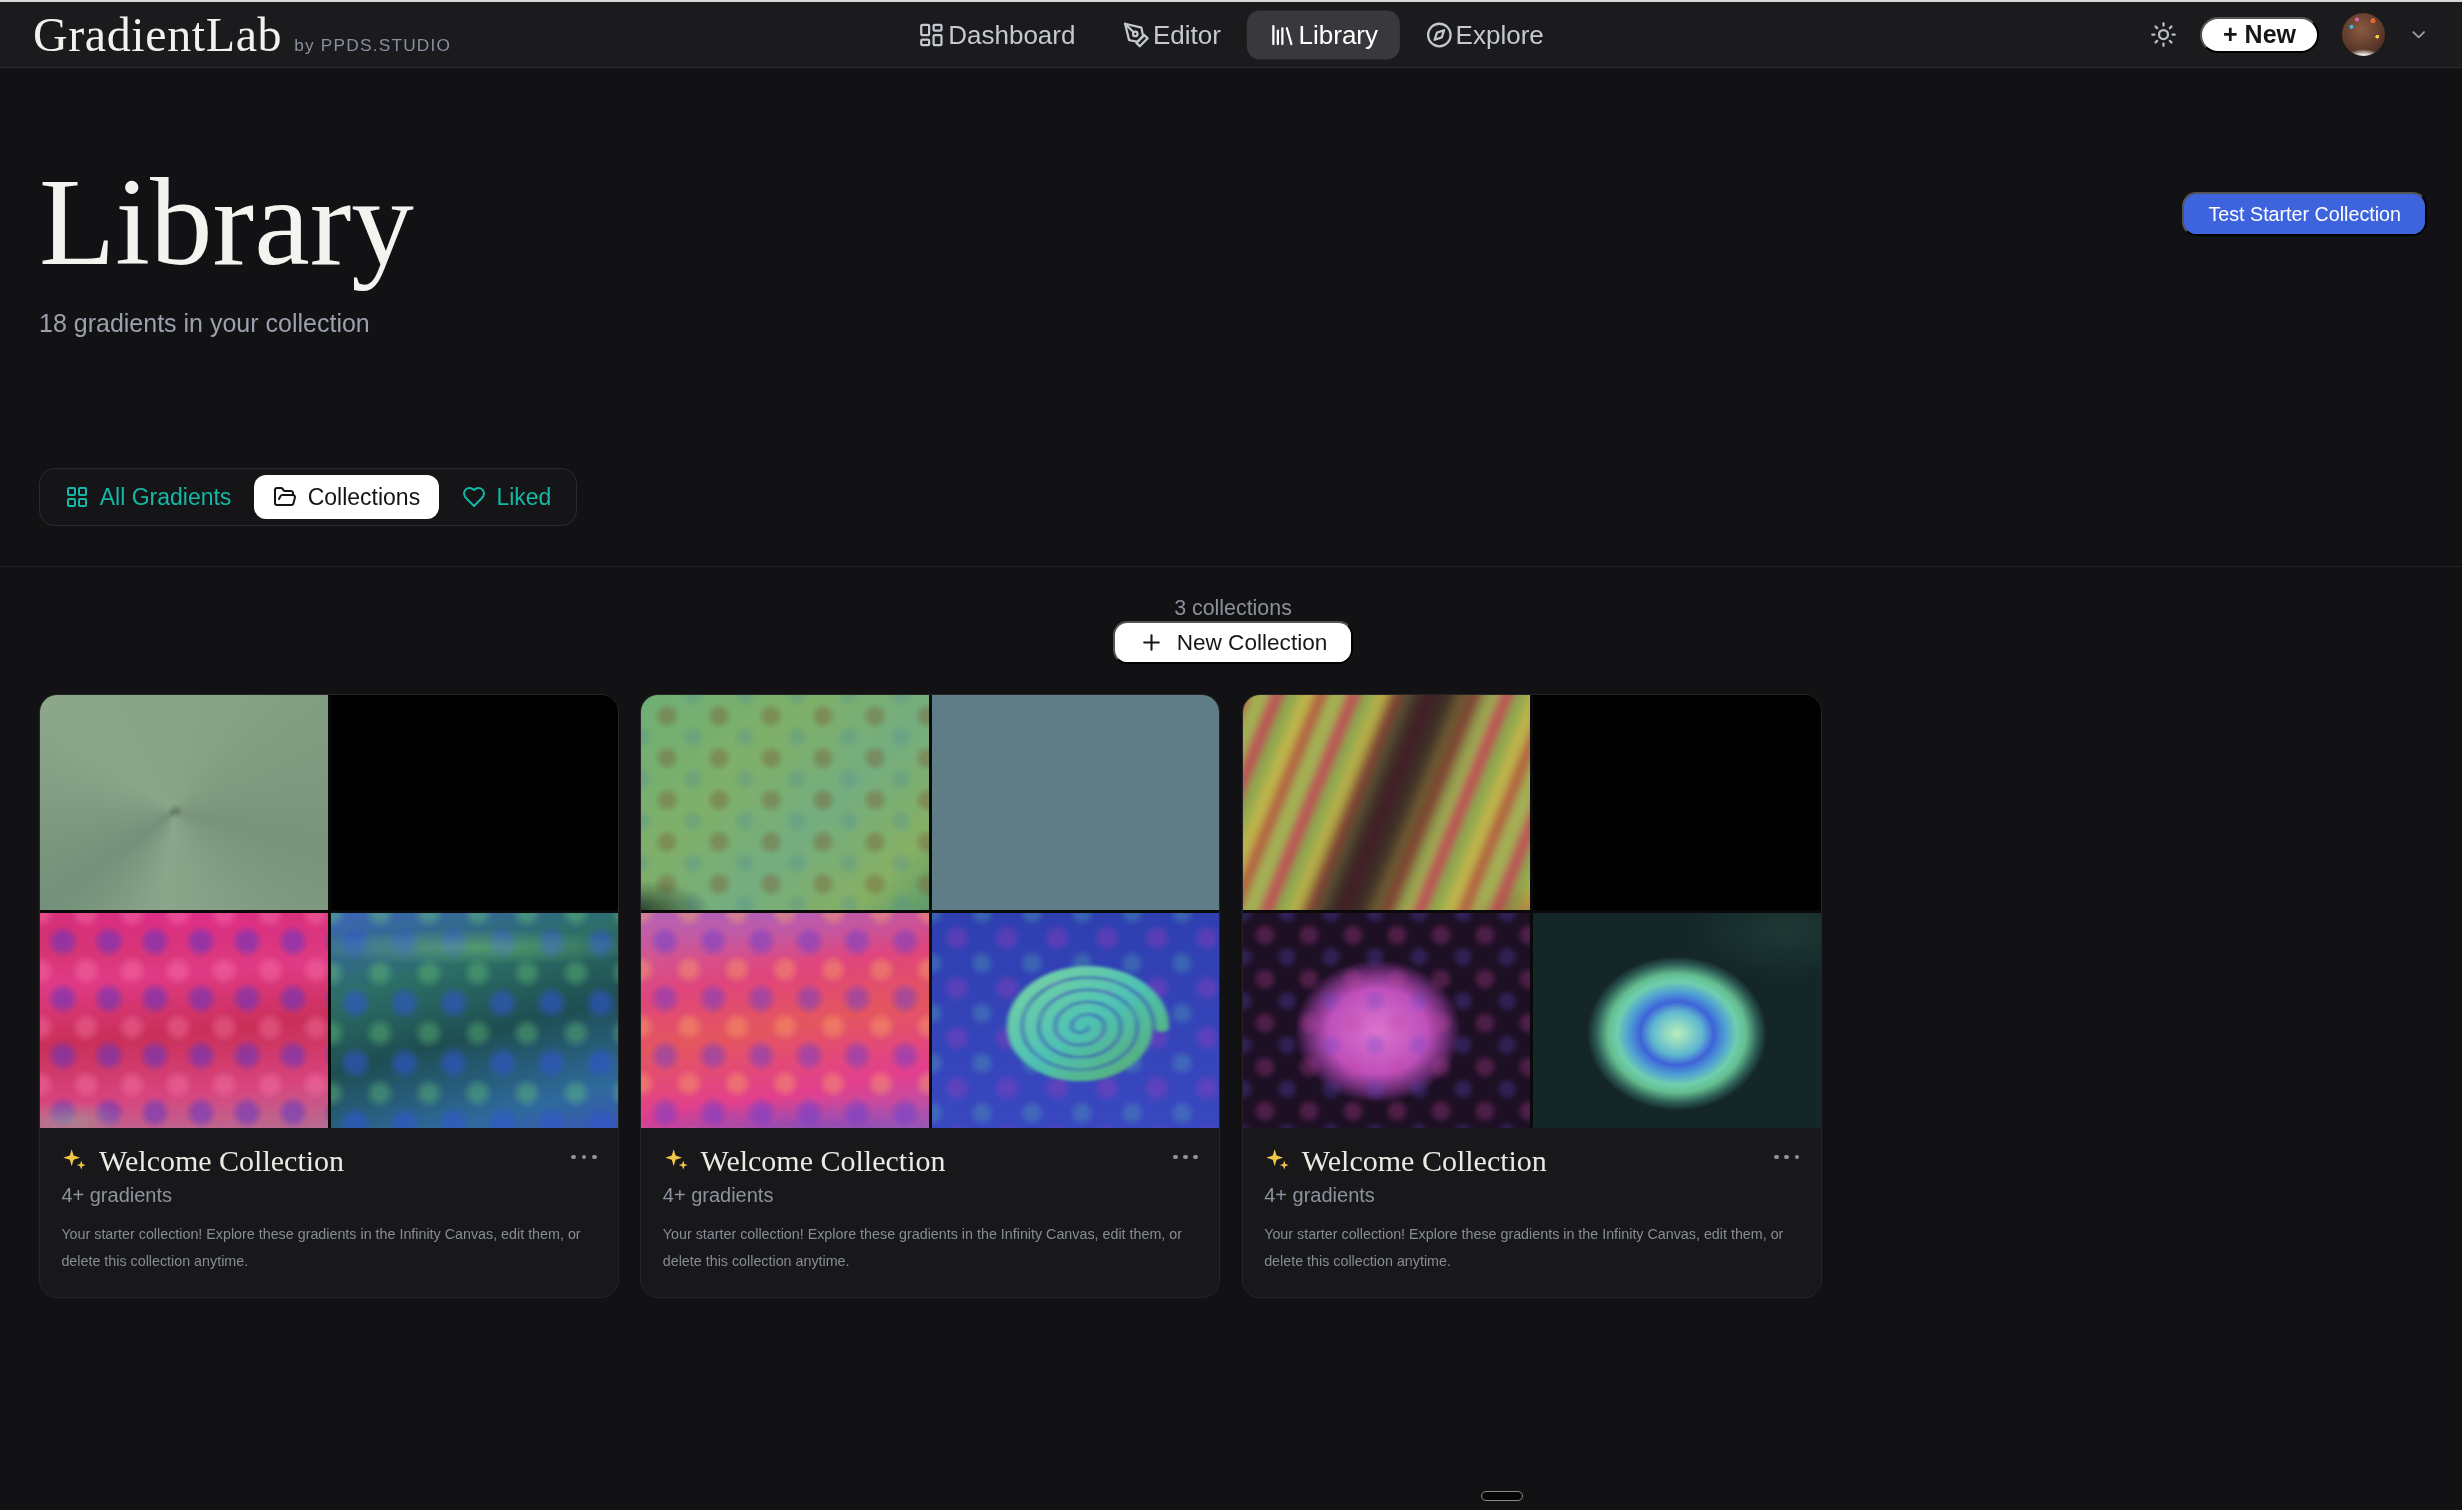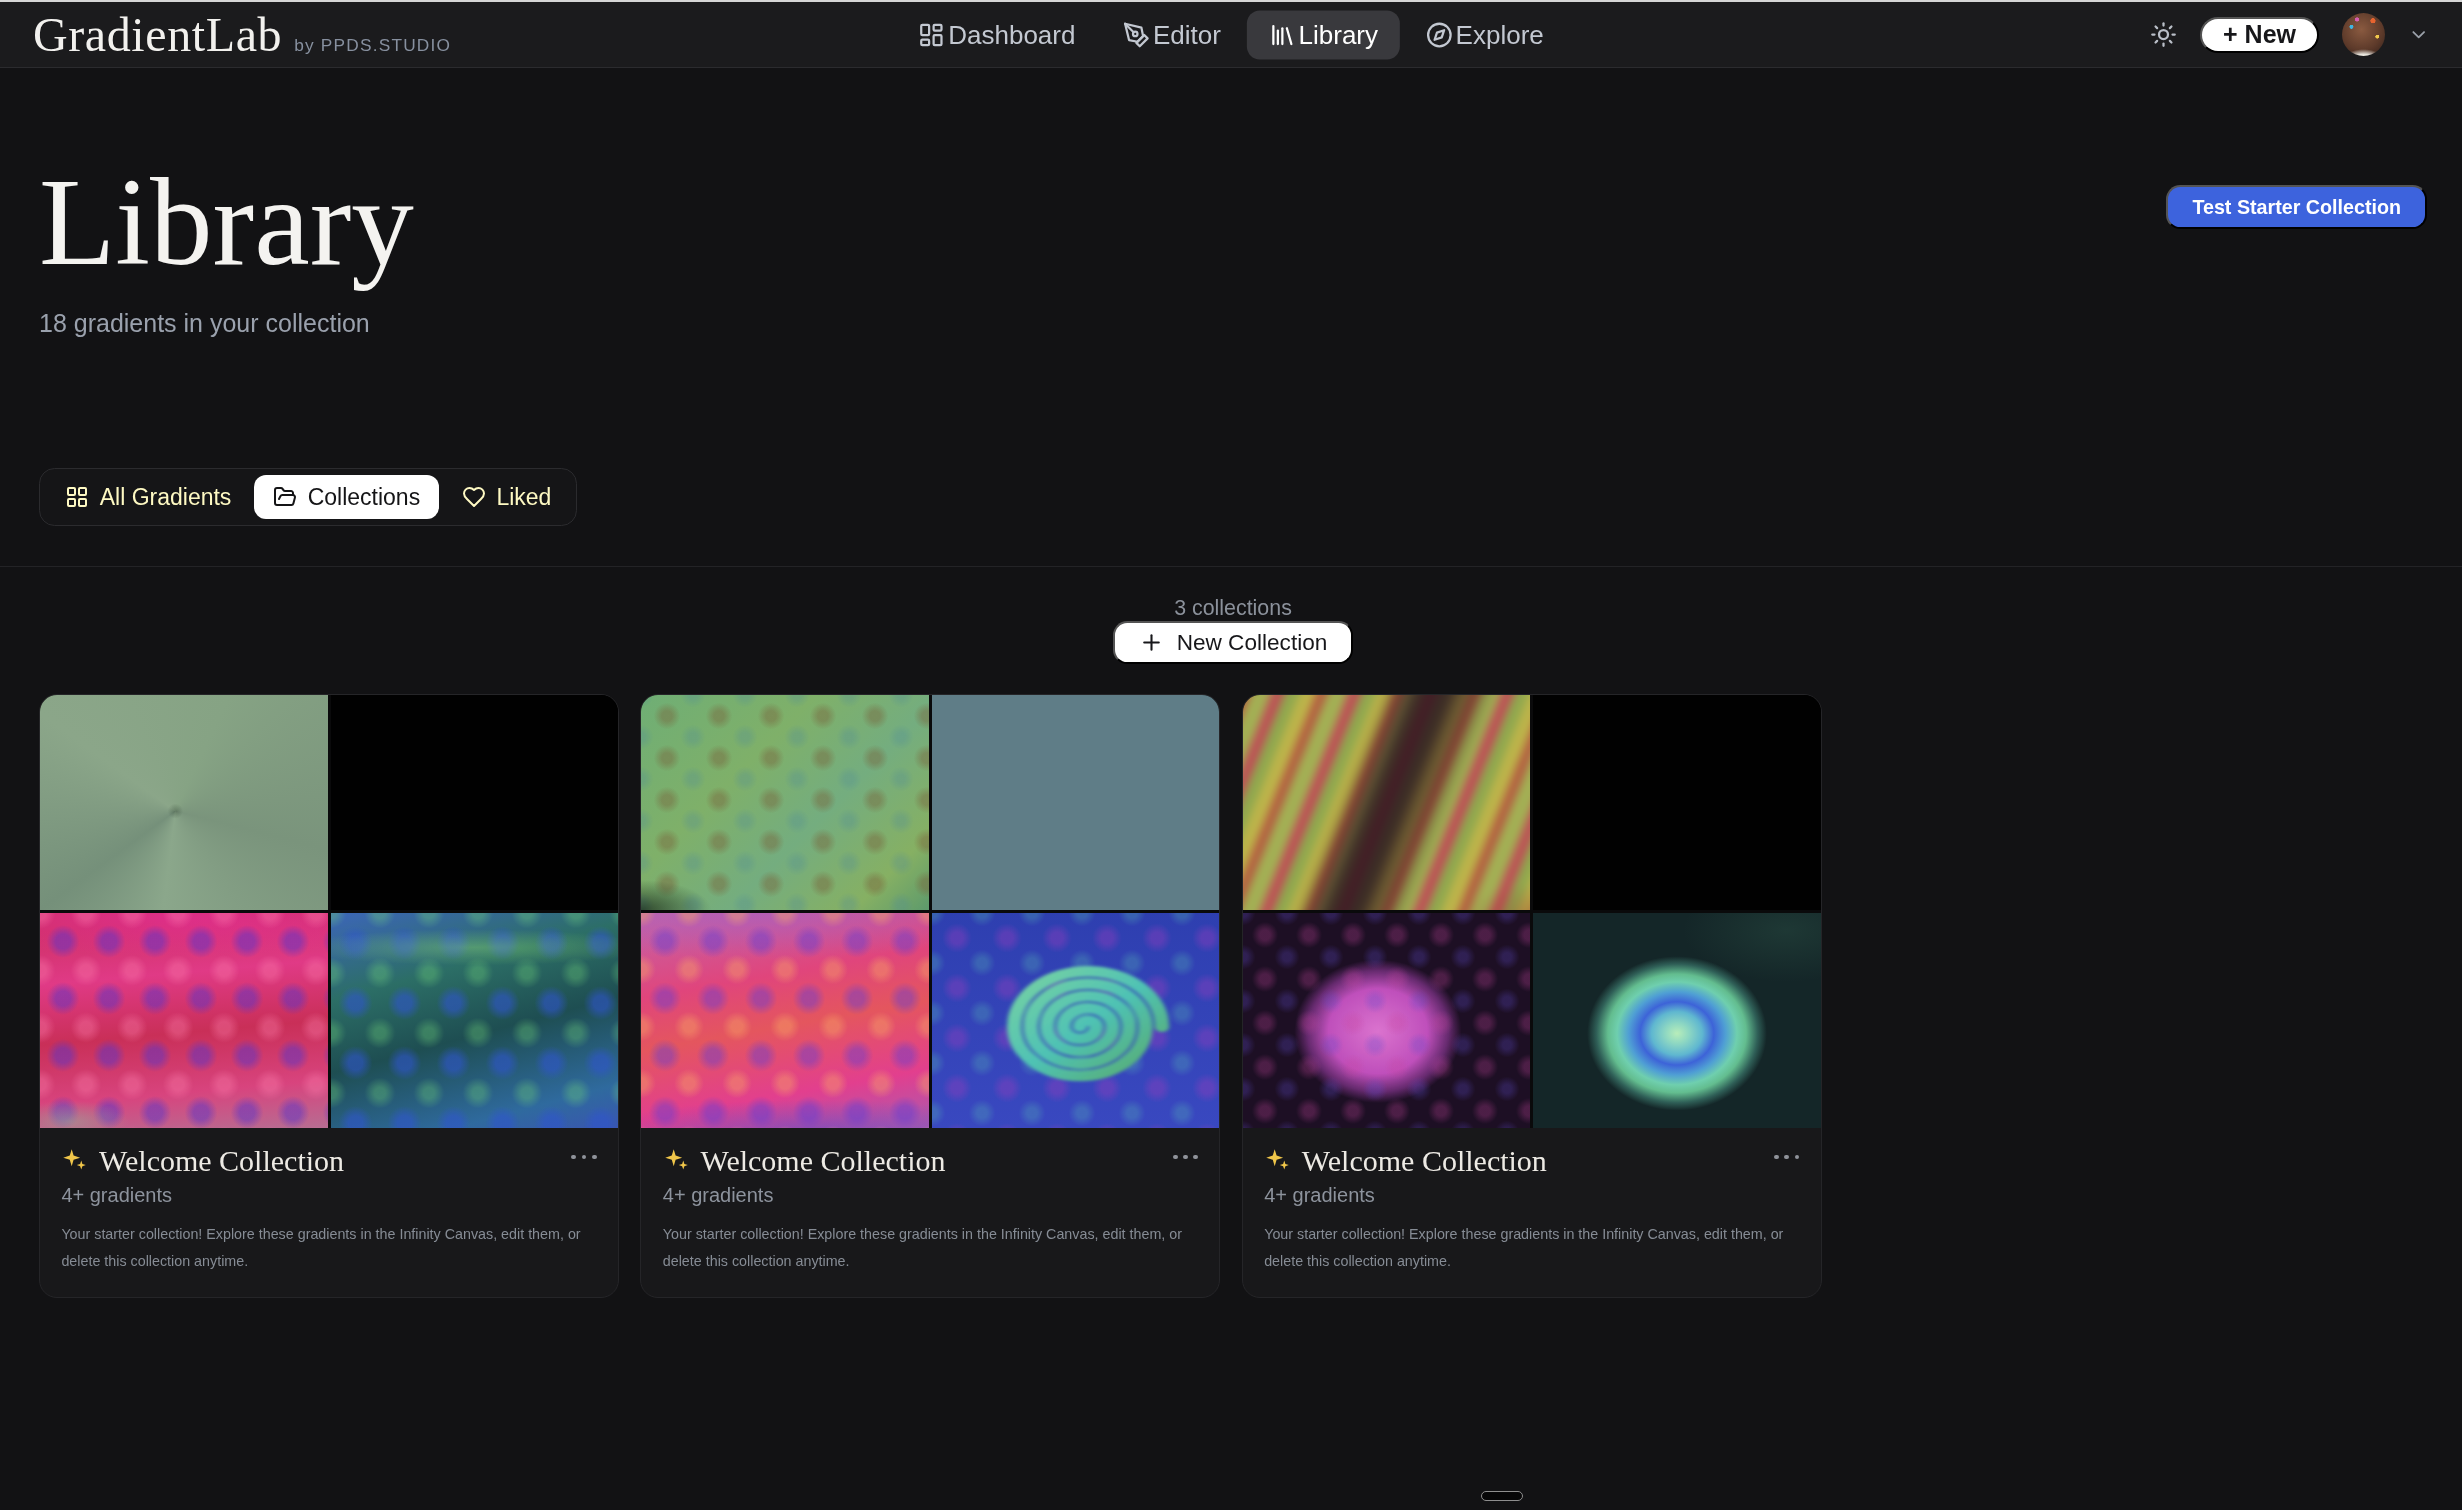--- a/index.html
+++ b/index.html
@@ -34,27 +34,27 @@
       radial-gradient(circle at 82% 55%, #f2c94c 0 4%, rgba(0,0,0,0) 5%),
       radial-gradient(circle at 35% 15%, #d65db1 0 4%, rgba(0,0,0,0) 5%),
       radial-gradient(ellipse 70% 40% at 50% 112%, #e8e4dc 40%, rgba(0,0,0,0) 70%),
       radial-gradient(circle at 45% 38%, #8a5a40, #5d3a2a 58%, #35221b 95%); }
   .chev { color:#9aa0a9; }
 
   
   .hero { position:relative; height:499px; border-bottom:1.2px solid #232326; padding:0 39px; }
   .hero-title { padding-top:92px; font-size:125px; line-height:1.0; color:#f4f3f0; }
   .hero-sub { margin-top:24px; font-size:25px; color:#9aa1ad; }
-  .btn-cta { position:absolute; right:35px; top:117px; background:#3d63dd; color:#ffffff;
-             height:44px; border-radius:14.3px; padding:0 24px; font-size:19.7px; font-weight:700;
+  .btn-cta { position:absolute; right:35px; top:124px; background:#3d63dd; color:#ffffff;
+             height:44px; border-radius:14.3px; padding:0 24px; font-size:19.7px; font-weight:400;
              display:flex; align-items:center; cursor:pointer; }
   .tabs { position:absolute; left:39px; top:400px; display:inline-flex; align-items:center; gap:3.6px;
           padding:6px; border:1.2px solid #2b2b2e; border-radius:15.5px; background:#151517; }
   .tab { display:flex; align-items:center; gap:10.7px; height:44px; padding:0 19px; border-radius:12px;
-         color:#fef9c3; font-size:23px; cursor:pointer; }
+         color:#14b8a6; font-size:23px; cursor:pointer; }
   .tab svg { width:24px; height:24px; }
   .tab.active { background:#ffffff; color:#141416; font-weight:500; }
 
   
   .collections { padding:0 35px 0 39px; }
   .coll-head { margin-top:29px; display:flex; align-items:center; justify-content:space-between;flex-direction:column; }
   .coll-count { font-size:21.4px; color:#8b919b; }
   .btn-newcoll { background:#ffffff; color:#17171a; height:43px; border-radius:14.3px; padding:0 24px;
                  font-size:22.6px; font-weight:500; display:flex; align-items:center; gap:13px; cursor:pointer; }
   .btn-newcoll svg { width:25px; height:25px; }

